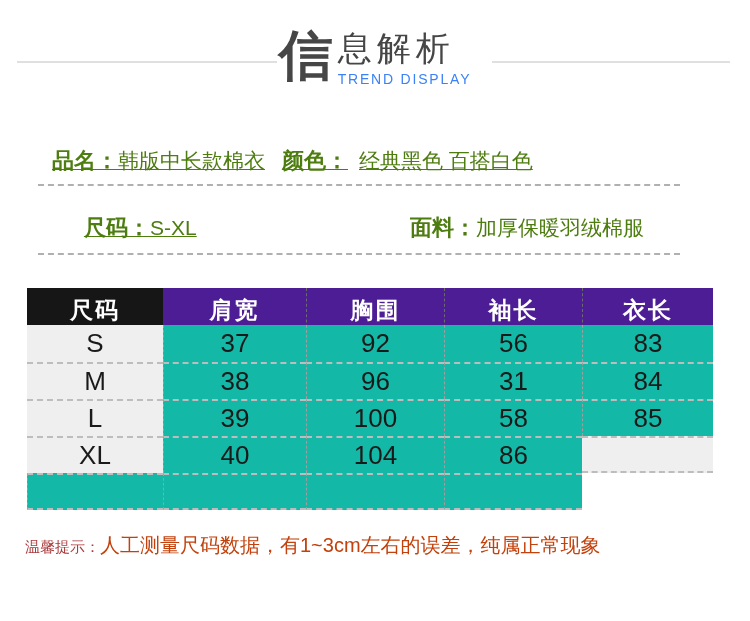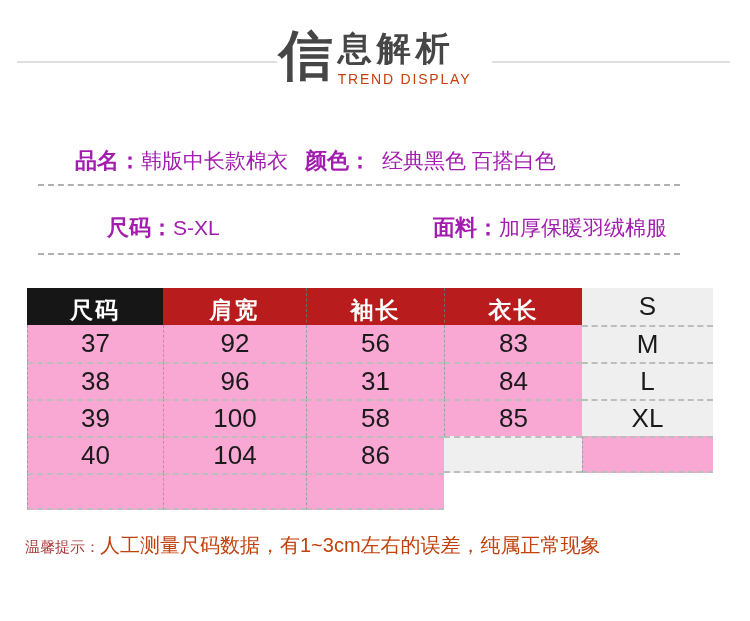--- a/index.html
+++ b/index.html
@@ -13,25 +13,25 @@
   .hline.left  { left:17px;  width:260px; }
   .hline.right { left:492px; width:238px; }
   .title-block {
     position:absolute; top:28px; left:50%; transform:translateX(-50%);
     display:flex; align-items:flex-start; color:#464646;
   }
   .title-main {
     font-size:54px; font-weight:bold; line-height:1.0; letter-spacing:0;
   }
   .title-right { display:flex; flex-direction:column; margin-left:5px; padding-top:3px; }
-  .title-rest { font-size:34px; line-height:1.0; letter-spacing:5px; font-weight:700; }
-  .subtitle  { font-size:14px; letter-spacing:1.8px; color:#c2410c; margin-top:6px; }
+  .title-rest { font-size:34px; line-height:1.0; letter-spacing:5px; font-weight:400; }
+  .subtitle  { font-size:14px; letter-spacing:1.8px; color:#3b82f6; margin-top:6px; }
 
   
-  .info-row { position:absolute; left:75px; white-space:nowrap; color:#a21caf; }
+  .info-row { position:absolute; left:52px; white-space:nowrap; color:#4d7c0f;text-decoration:underline; }
   .info-row .lbl { font-weight:bold; font-size:22px; }
   .info-row .val { font-size:21px; }
   .row1 { top:146px; }
   .row1 .second-lbl { margin-left:17px; }
   .row1 .second-val { margin-left:11px; }
   .row2 { top:213px;margin-left:32px; }
   .fabric-group { position:absolute; left:326px; top:0; white-space:nowrap; }
   .dash-sep { position:absolute; left:38px; width:642px; border-top:2px dashed #b0b0b0; }
   .dash1 { top:184px; }
   .dash2 { top:253px; }
@@ -41,25 +41,25 @@
     position:absolute; left:27px; top:288px; width:686px;
     display:grid;
     grid-template-columns:136px 143px 138px 138px 131px;
     grid-auto-rows:37px;
   }
   .size-table .cell {
     display:flex; align-items:center; justify-content:center;
   }
   .size-table .th {
     height:45px; color:#ffffff; font-size:23px; font-weight:bold;
-    background:#b91c1c; letter-spacing:2px;
+    background:#4c1d95; letter-spacing:2px;
   }
   .size-table .th.dark { background:#161616; }
   .size-table .th.vline { border-left:1px dashed #6b6b6b; }
-  .size-table .td { font-size:26px; color:#1a1a1a; background:#f9a8d4; }
+  .size-table .td { font-size:26px; color:#1a1a1a; background:#14b8a6; }
   .size-table .td.size-col { background:#efefef; }
   .size-table .td.vline { border-left:1px dashed #9e9e9e; }
   .size-table .td.hline-top { border-top:2px dashed #bdbdbd; }
   .size-table .td.hline-bottom { border-bottom:2px dashed #bdbdbd; }
 
   
   .notice { position:absolute; left:25px; top:532px; white-space:nowrap; }
   .notice .notice-label { color:#a93a3c; font-size:15px; }
   .notice .notice-text  { color:#c2410c; font-size:20px; }
 </style>
@@ -88,20 +88,21 @@
     <span class="fabric-group">
       <span class="lbl">面料：</span><span class="val">加厚保暖羽绒棉服</span>
     </span>
   </div>
   <div class="dash-sep dash2"></div>
 
   <div class="size-table">
 
     <div class="cell th dark">尺码</div>
     <div class="cell th">肩宽</div>
+    <div class="cell th vline">胸围</div>
     <div class="cell th vline">袖长</div>
     <div class="cell th vline">衣长</div>
 
     <div class="cell td size-col">S</div>
     <div class="cell td vline">37</div>
     <div class="cell td vline">92</div>
     <div class="cell td vline">56</div>
     <div class="cell td vline">83</div>
 
     <div class="cell td size-col hline-top">M</div>

